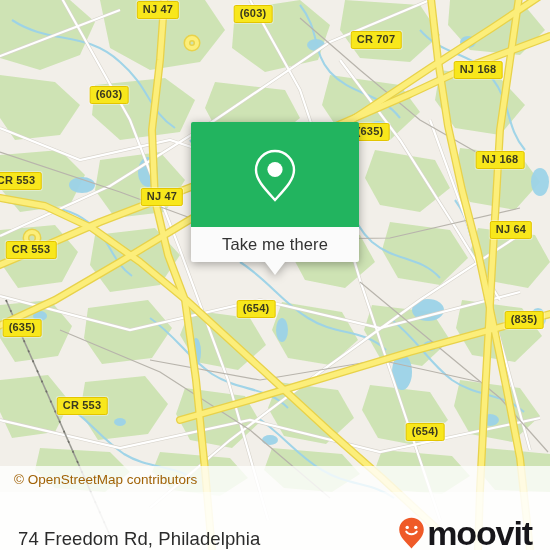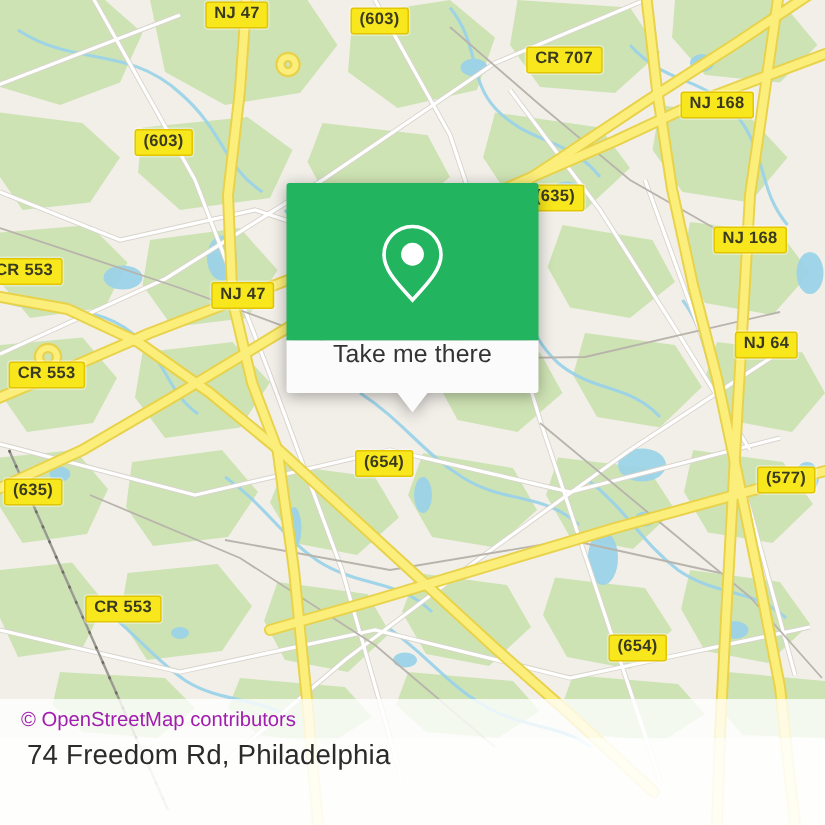--- a/index.html
+++ b/index.html
@@ -38,45 +38,45 @@
   }
   .card-green{
     background:#22b45f;height:105px;width:100%;
     border-radius:2px 2px 0 0;
     display:flex;align-items:center;justify-content:center;
   }
   .pin-icon{width:48px;height:56px;display:block;}
   .card-label{
     background:#fbfbfb;height:35px;width:100%;
     border-radius:0 0 2px 2px;
-    display:flex;align-items:flex-start;justify-content:center;
+    display:flex;align-items:center;justify-content:center;
     color:#333333;font-size:16.5px;letter-spacing:.1px;
   }
   .card-tail{
     position:absolute;left:50%;top:140px;margin-left:-10px;
     width:0;height:0;
     border-left:10px solid transparent;
     border-right:10px solid transparent;
     border-top:13px solid #fbfbfb;
   }
 
   
   .attribution{
     position:absolute;left:0;top:466px;width:550px;height:26px;
     background:rgba(255,255,255,.78);
     display:flex;align-items:center;
     box-sizing:border-box;padding-left:14px;
-    color:#a21caf;font-size:13.5px;
+    color:#a16207;font-size:13.5px;
   }
 
   
   .bottombar{
     position:absolute;left:0;top:492px;width:550px;height:58px;
     background:rgba(255,255,255,.90);
-    display:flex;align-items:flex-start;justify-content:space-between;
+    display:flex;align-items:flex-end;justify-content:space-between;
     box-sizing:border-box;padding:0 18px 0 18px;
     overflow:hidden;
   }
   .address{color:#2b2b2b;font-size:18.5px;letter-spacing:.1px;}
   .logo{display:flex;align-items:center;gap:0px;}
   .logo-pin{width:27px;height:32px;display:block;margin-right:2px;}
   .logo-word{
     color:#17161a;font-size:34px;font-weight:bold;
     letter-spacing:-1.1px;line-height:34px;
   }
@@ -245,21 +245,21 @@
         <div class="shield" style="left: 478px; top: 70px;">NJ 168</div>
         <div class="shield" style="left: 109px; top: 95px;">(603)</div>
         <div class="shield" style="left: 370px; top: 132px;">(635)</div>
         <div class="shield" style="left: 500px; top: 160px;">NJ 168</div>
         <div class="shield" style="left: 16px; top: 181px;">CR 553</div>
         <div class="shield" style="left: 162px; top: 197px;">NJ 47</div>
         <div class="shield" style="left: 511px; top: 230px;">NJ 64</div>
         <div class="shield" style="left: 31px; top: 250px;">CR 553</div>
         <div class="shield" style="left: 256px; top: 309px;">(654)</div>
         <div class="shield" style="left: 22px; top: 328px;">(635)</div>
-        <div class="shield" style="left: 524px; top: 320px;">(577)</div>
+        <div class="shield" style="left: 524px; top: 320px;">(835)</div>
         <div class="shield" style="left: 82px; top: 406px;">CR 553</div>
         <div class="shield" style="left: 425px; top: 432px;">(654)</div>
       </div>
   </div>
 
   <div class="card">
     <div class="card-green">
       <svg class="pin-icon" viewBox="0 0 48 56">
         <path d="M24 4 C 13.5 4, 5 12.5, 5 23 C 5 33, 14 42, 24 53 C 34 42, 43 33, 43 23 C 43 12.5, 34.5 4, 24 4 Z" fill="none" stroke="#ffffff" stroke-width="2.4"></path>
         <circle cx="24" cy="22.5" r="7.6" fill="#ffffff"></circle>
@@ -270,15 +270,24 @@
     </div>
     <div class="card-tail"></div>
   </div>
 
   <div class="attribution">
     <span>© OpenStreetMap contributors</span>
   </div>
 
   <div class="bottombar">
     <div class="address">74 Freedom Rd, Philadelphia</div>
+    <div class="logo">
+      <svg class="logo-pin" viewBox="0 0 27 32">
+        <path d="M13.5 0.8 C 6.6 0.8, 1.2 6.2, 1.2 12.8 C 1.2 20.6, 9.4 26.4, 13.5 31.4 C 17.6 26.4, 25.8 20.6, 25.8 12.8 C 25.8 6.2, 20.4 0.8, 13.5 0.8 Z" fill="#ef5a28"></path>
+        <circle cx="9.2" cy="10.4" r="1.7" fill="#ffffff"></circle>
+        <circle cx="17.8" cy="10.4" r="1.7" fill="#ffffff"></circle>
+        <path d="M8.2 14.6 C 10.4 18.2, 16.6 18.2, 18.8 14.6" fill="none" stroke="#ffffff" stroke-width="1.9" stroke-linecap="round"></path>
+      </svg>
+      <span class="logo-word">moovit</span>
+    </div>
   </div>
 
 </div>
 
 </body></html>

